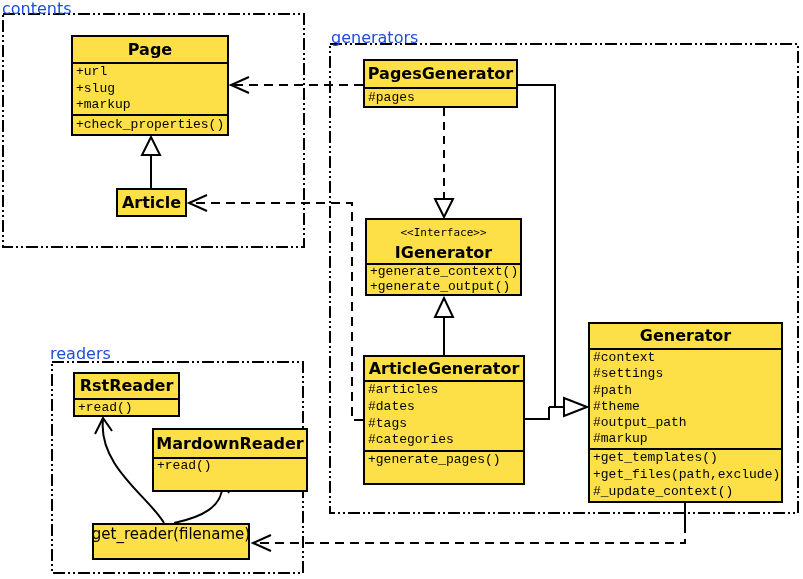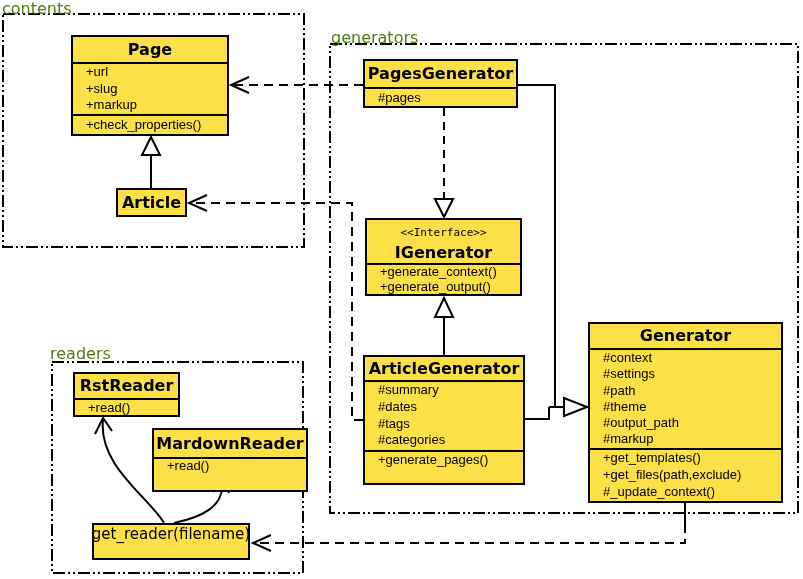--- a/index.html
+++ b/index.html
@@ -1,24 +1,24 @@
 <!DOCTYPE html>
 <html><head>
 <meta charset="utf-8">
 <style>
   html,body{margin:0;padding:0;background:#fff;}
   #canvas{position:relative;width:803px;height:579px;background:#ffffff;overflow:hidden;
           font-family:"DejaVu Sans","Liberation Sans",sans-serif;color:#000;}
   #wires{position:absolute;left:0;top:0;width:803px;height:579px;}
-  .pkg-label{position:absolute;font-size:16px;line-height:16px;color:#4d7c0f;white-space:nowrap;}
+  .pkg-label{position:absolute;font-size:16px;line-height:16px;color:#1d4ed8;white-space:nowrap;}
   .cls{position:absolute;background:#fde047;border:2px solid #000;box-sizing:border-box;}
   .ttl{font-weight:bold;font-size:16px;text-align:center;white-space:nowrap;overflow:hidden;}
   .sec{border-top:2px solid #000;box-sizing:border-box;overflow:hidden;}
-  .mem{font-family:Liberation Sans, sans-serif;font-size:13px;
-       padding-left:13px;white-space:nowrap;}
+  .mem{font-family:Liberation Mono, monospace;font-size:13px;
+       padding-left:3px;white-space:nowrap;}
   .stereo{font-family:"DejaVu Sans Mono","Liberation Mono",monospace;font-size:11px;
           text-align:center;line-height:20px;padding-top:3px;}
   .iface-title{font-weight:bold;font-size:16px;text-align:center;line-height:19px;}
   .plain-box{display:flex;align-items:flex-start;justify-content:center;font-size:15px;}
 </style>
 </head>
 <body>
 
 <div id="canvas">
 
@@ -122,21 +122,21 @@
     </div>
     <div class="sec" style="height:31px;line-height:14.5px">
       <div class="mem">+generate_context()</div>
       <div class="mem">+generate_output()</div>
     </div>
   </div>
 
   <div class="cls" style="left:363px;top:355px;width:162px;height:130px">
     <div class="ttl" style="height:23px;line-height:23px">ArticleGenerator</div>
     <div class="sec" style="height:70px;line-height:16.8px">
-      <div class="mem">#summary</div>
+      <div class="mem">#articles</div>
       <div class="mem">#dates</div>
       <div class="mem">#tags</div>
       <div class="mem">#categories</div>
     </div>
     <div class="sec" style="height:33px;line-height:15.5px">
       <div class="mem">+generate_pages()</div>
     </div>
   </div>
 
   <div class="cls" style="left:588px;top:322px;width:195px;height:181px">

